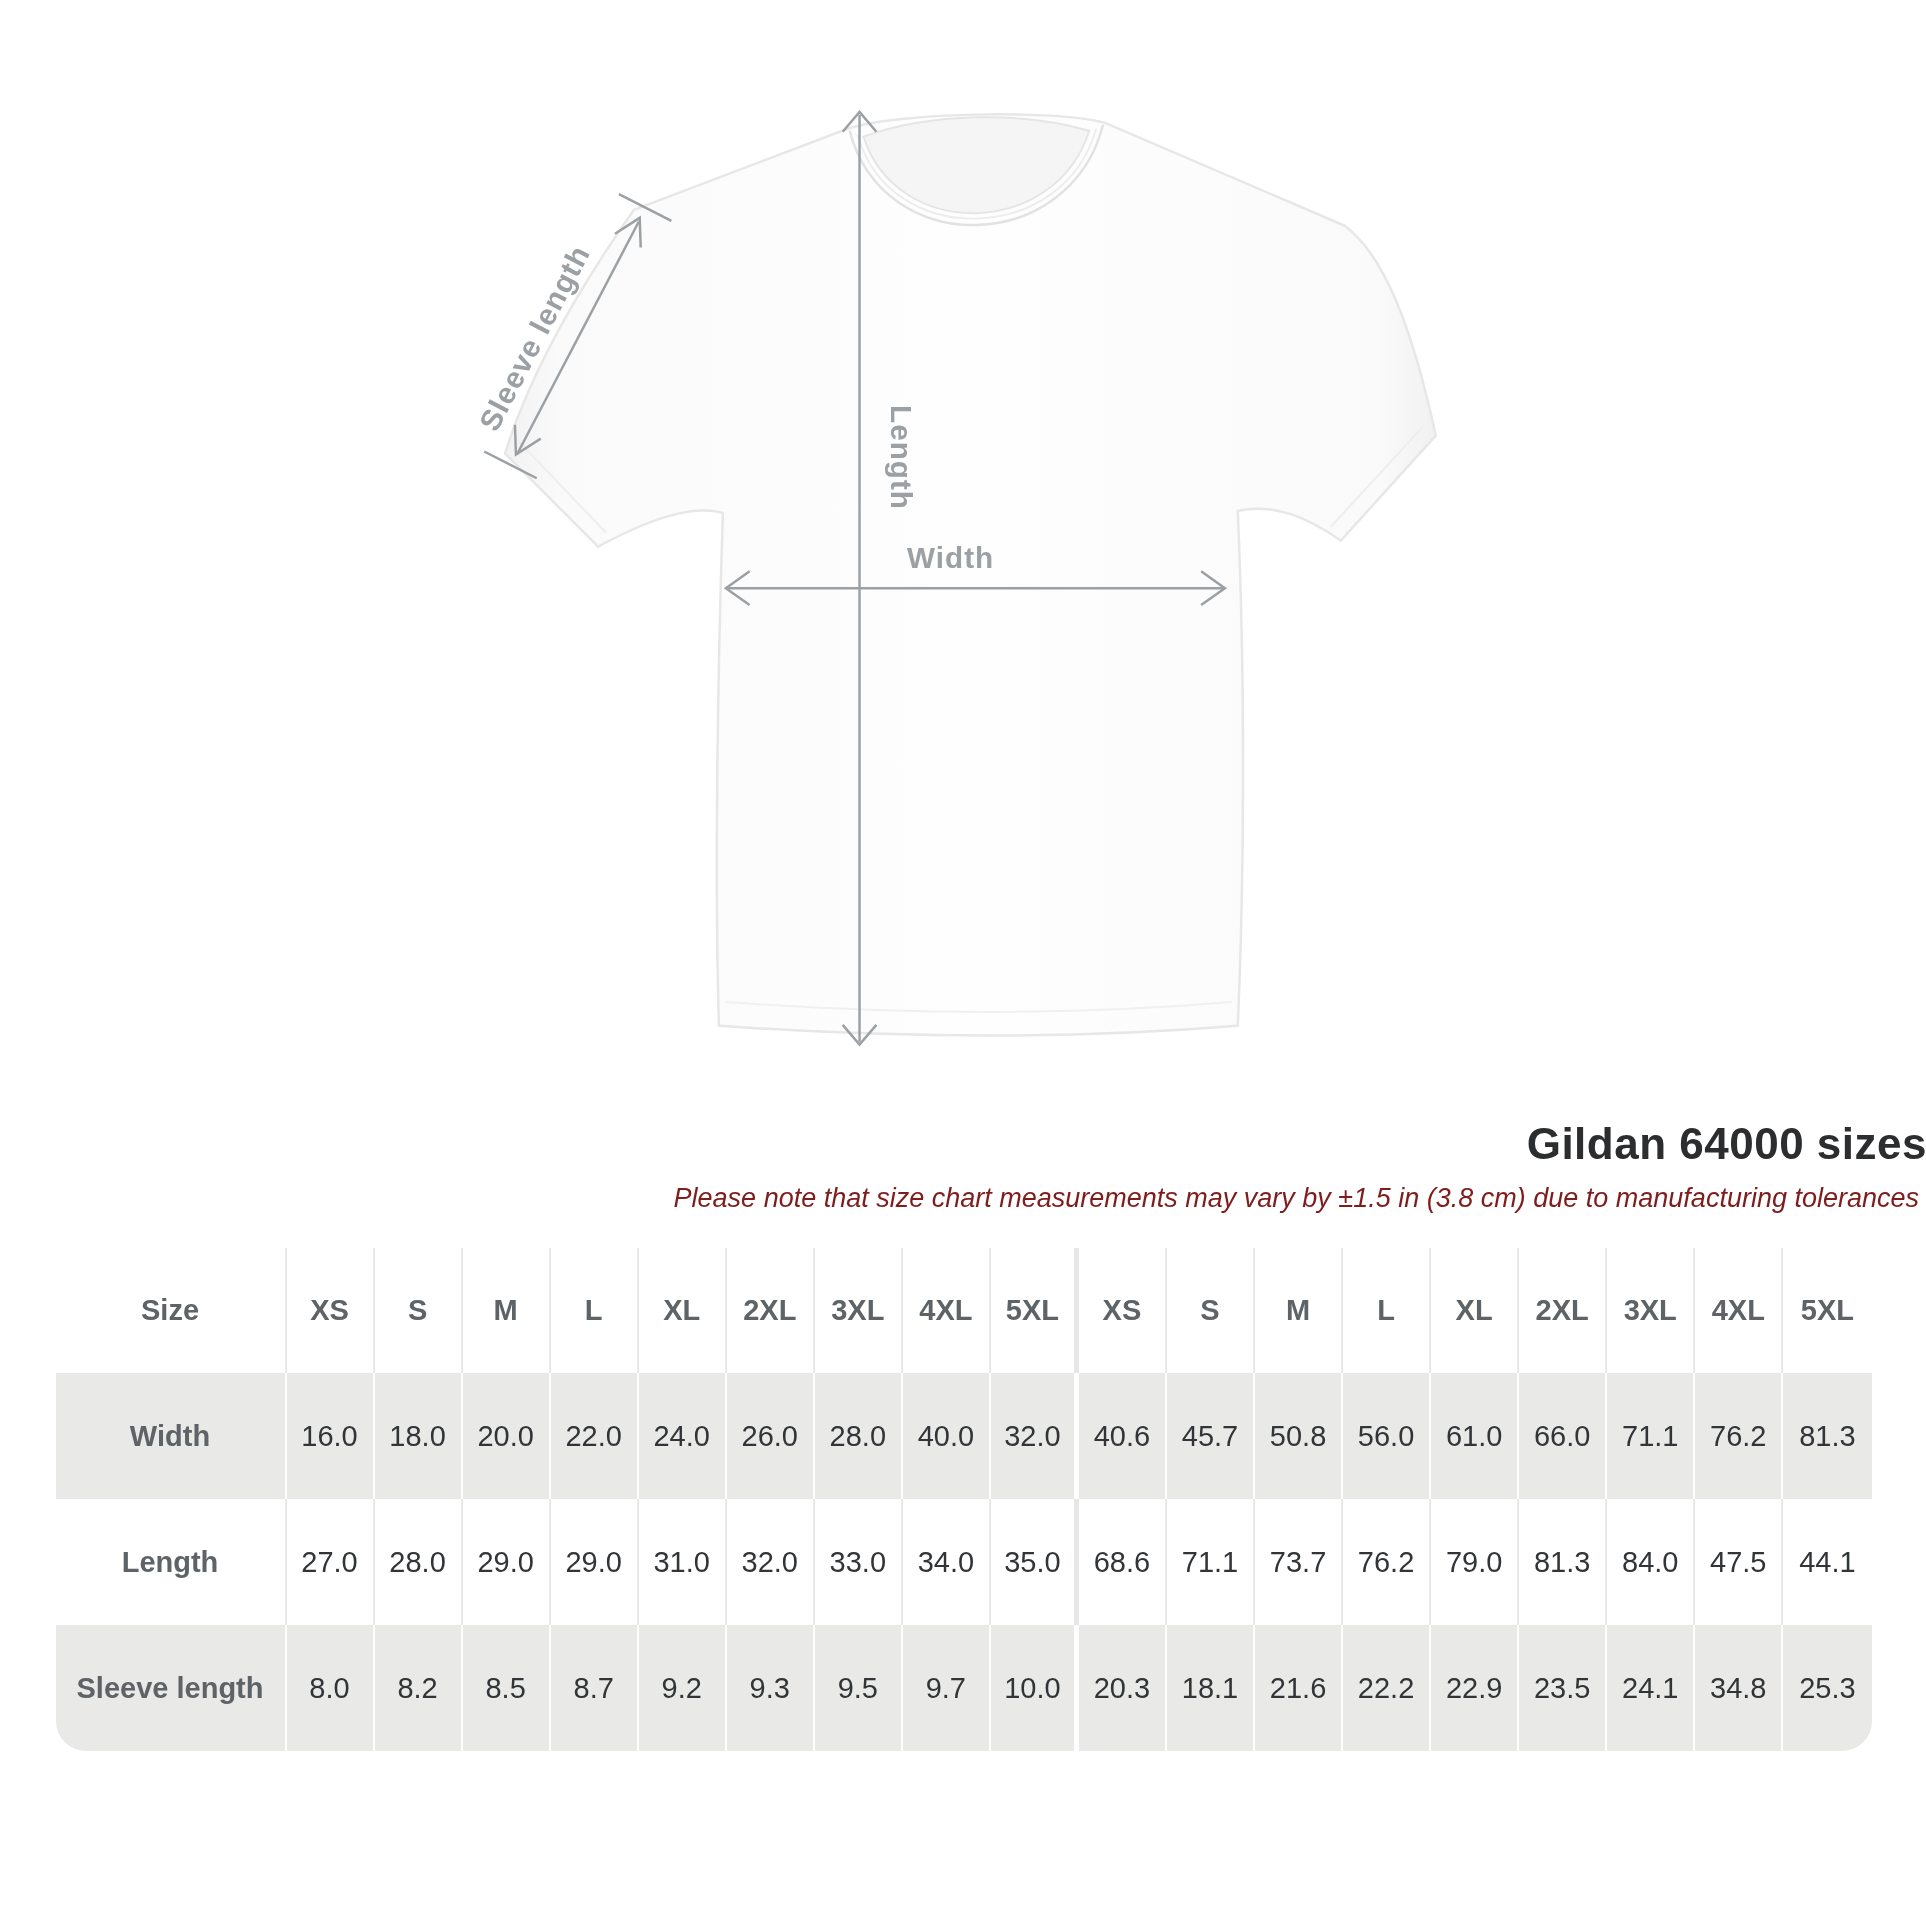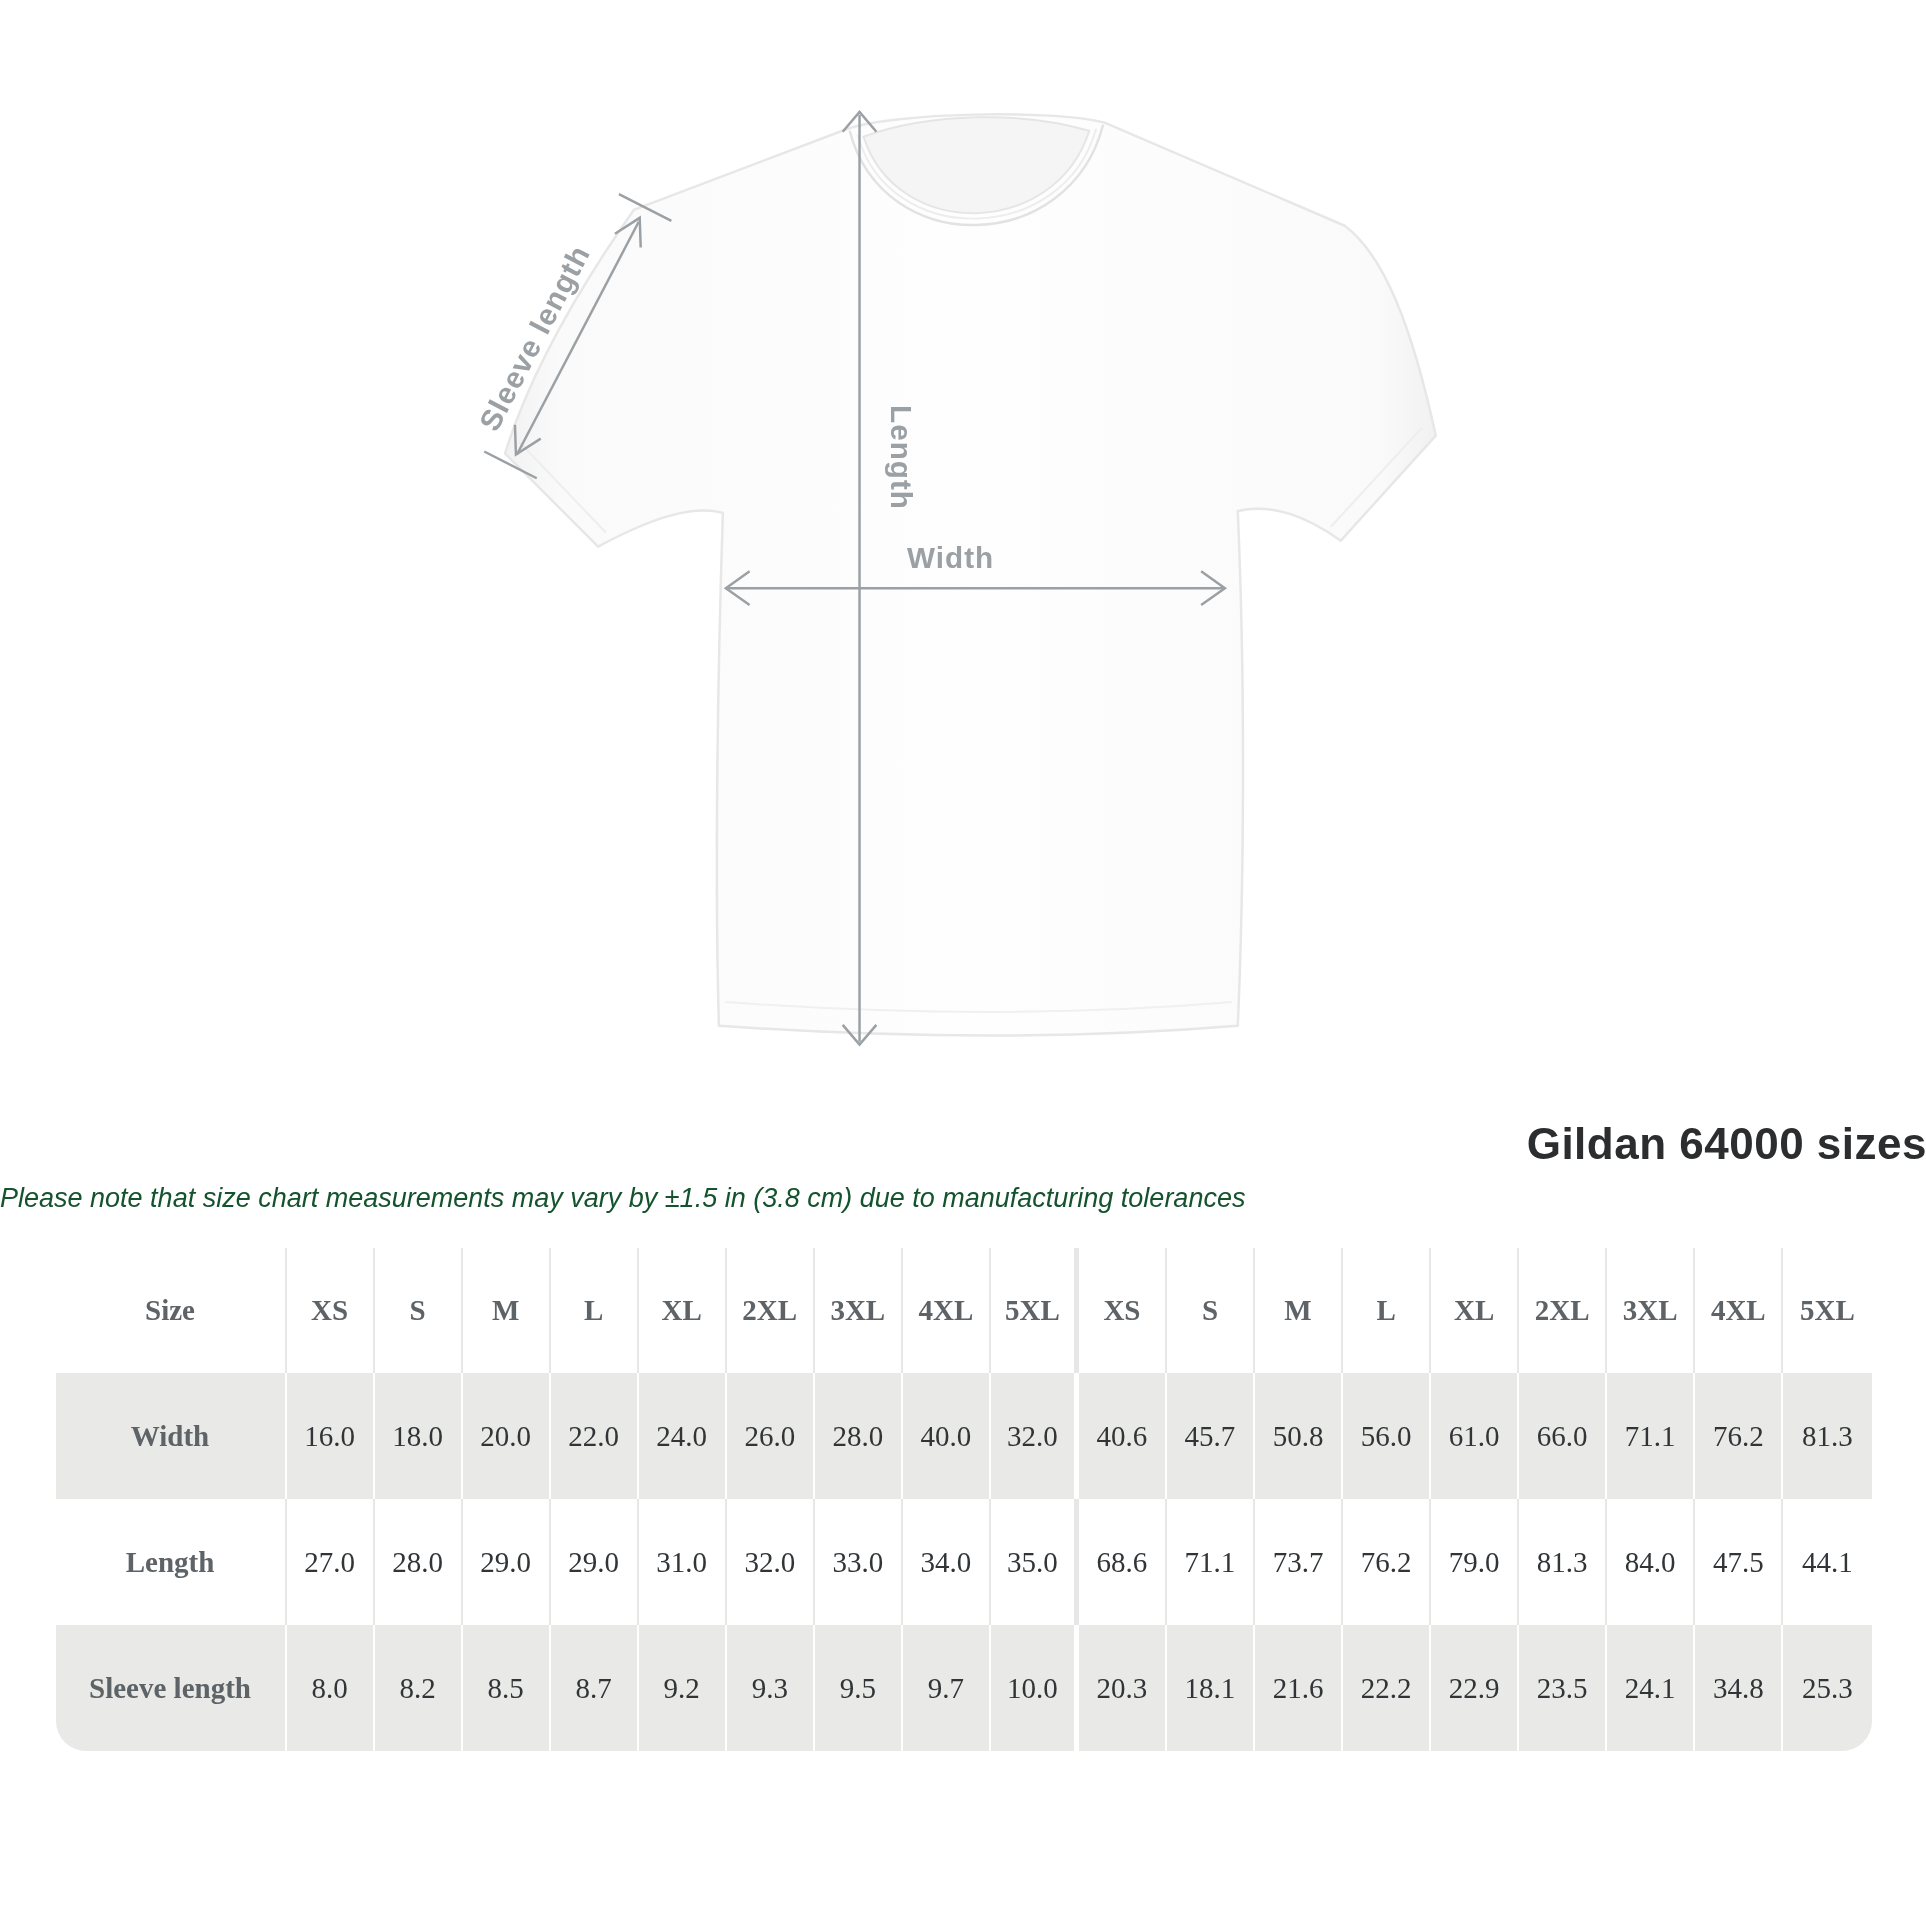--- a/index.html
+++ b/index.html
@@ -9,22 +9,22 @@
     -webkit-font-smoothing:antialiased;
   }
   .figure{width:1927px;height:1109px;position:relative;}
   .figure svg{display:block;}
 
   .page-title{
     margin:10px 0 0 0;text-align:right;
     font-size:44px;font-weight:bold;color:#2b2d2e;letter-spacing:0.5px;
   }
   .page-subtitle{
-    margin:14px 8px 0 0;text-align:left;
-    font-size:27px;font-style:italic;color:#14532d;
+    margin:14px 8px 0 0;text-align:right;
+    font-size:27px;font-style:italic;color:#7f1d1d;
   }
 
   .table-wrap{
     width:1816px;margin:34px auto 0 auto;
     border-radius:30px;overflow:hidden;
   }
   table.size-chart{
     width:100%;border-collapse:separate;border-spacing:0;table-layout:fixed;
   }
   table.size-chart col.label-col{width:231px;}
@@ -36,21 +36,21 @@
   }
   .band-title{
     font-size:34px;font-weight:bold;font-style:italic;color:#5d6366;
     line-height:44px;letter-spacing:0.5px;
   }
   .band-sub{
     font-size:26px;font-weight:normal;font-style:italic;color:#63686b;
     line-height:38px;
   }
 
-  tr.rw{height:126px;font-family:Liberation Serif, serif;}
+  tr.rw{height:126px;}
   tr.rw th,tr.rw td{
     vertical-align:middle;text-align:center;padding:0;
     font-size:29px;
   }
   th.rowlabel,th.sizeh{font-weight:bold;color:#5d6366;}
   td.val{font-weight:normal;color:#323537;}
 
   tr.white th,tr.white td{background:#ffffff;border-right:2px solid #e7e7e7;}
   tr.gray  th,tr.gray  td{background:#e9e9e8;border-right:2px solid #ffffff;}
   tr.white .gb{border-right-width:5px;}

